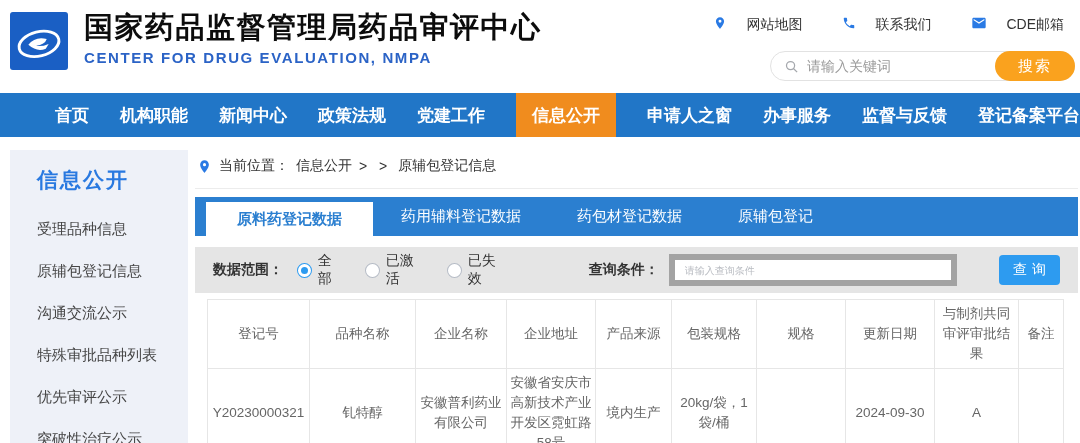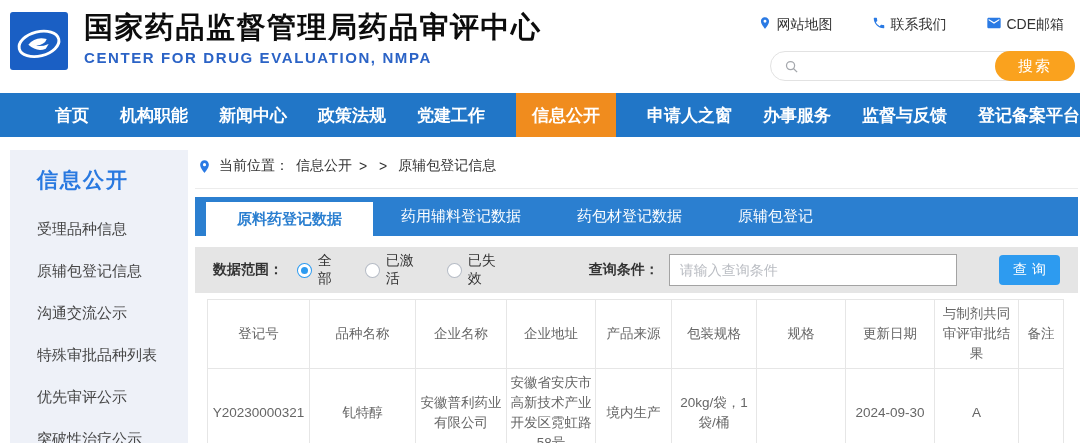--- a/index.html
+++ b/index.html
@@ -7,21 +7,21 @@
     font-family:"Liberation Sans","DejaVu Sans",sans-serif; }
   .stage { position:relative; width:1080px; height:316px; background:#fff;padding-left:47px; }
 
   
   .header { position:absolute; top:0; left:0; width:1080px; height:93px; background:#fff; }
   .logo { position:absolute; left:10px; top:12px; width:58px; height:58px; }
   .title-block { position:absolute; left:84px; top:9px; }
   .site-title { font-size:29px; font-weight:bold; color:#0c0c0c; letter-spacing:1.5px; line-height:36px; }
   .site-subtitle { font-size:15px; font-weight:bold; color:#2b63c6; letter-spacing:1.6px; margin-top:4px; }
   .quick-links { position:absolute; right:16px; top:15px; display:flex; gap:40px; align-items:center; }
-  .quick-link { display:flex; align-items:center; gap:4px; font-size:14px; color:#333; cursor:pointer; }
+  .quick-link { display:flex; align-items:center; gap:19px; font-size:14px; color:#333; cursor:pointer; }
   .search-row { position:absolute; left:770px; top:51px; width:305px; height:30px;
     border:1px solid #e2e2e2; border-radius:16px; background:#fff; display:flex; align-items:center; }
   .search-row .mag { margin-left:13px; display:flex; }
   .search-input { border:none; outline:none; flex:1; font-size:14px; color:#333; margin-left:8px; background:transparent; }
   .search-input::placeholder { color:#9b9b9b; }
   .search-btn { position:absolute; right:-1px; top:-1px; height:30px; width:80px; border:none;
     background:#faa21e; color:#fff; font-size:15px; border-radius:16px; cursor:pointer; letter-spacing:2px; }
 
   
   .navbar { position:absolute; top:93px; left:0; width:1080px; height:44px; background:#2176c7;
@@ -47,22 +47,22 @@
   .tab.active { background:#fff; color:#2b7fd0; font-weight:bold; margin:5px 0 0 11px; width:167px; justify-content:center; padding:0; }
 
   .filterbar { margin-top:11px; height:46px; background:#e5e5e5; display:flex; align-items:center; padding:0 18px; position:relative; }
   .filter-label { font-size:14px; font-weight:bold; color:#333; white-space:nowrap; }
   .radio-group { display:flex; align-items:center; gap:20px; margin-left:14px; }
   .radio-option { display:flex; align-items:center; gap:6px; font-size:14px; color:#333; cursor:pointer; }
   .radio { width:15px; height:15px; border-radius:50%; border:1px solid #b6bcc6; background:#fff; position:relative; display:inline-block; }
   .radio.checked { border-color:#2d9bf0; }
   .radio.checked::after { content:''; position:absolute; left:3px; top:3px; width:7px; height:7px; border-radius:50%; background:#2d9bf0; }
   .query-label { margin-left:80px; }
-  .query-input { margin-left:10px; width:292px; height:32px; border:1px solid #a3a3a3; background:#fff;
-    font-size:14px; color:#333; padding:0 10px; outline:none; }
+  .query-input { margin-left:10px; width:292px; height:32px; border:6px solid #a3a3a3; background:#fff;
+    font-size:10px; color:#333; padding:0 10px; outline:none; }
   .query-input::placeholder { color:#b9bcc2; }
   .query-btn { margin-left:42px; width:62px; height:30px; background:#2d9bf0; color:#fff; border:none;
     border-radius:4px; font-size:14px; letter-spacing:5px; padding-left:5px; cursor:pointer; }
 
   .data-table { margin:6px 0 0 12px; width:856px; border-collapse:collapse; table-layout:fixed; background:#fff; }
   .data-table th, .data-table td { border:1px solid #e6e6e6; text-align:center; vertical-align:middle;
     font-size:13.5px; color:#666; font-weight:normal; padding:4px 3px; line-height:20px; word-break:break-all; }
   .data-table th { height:62px; }
   .data-table td { height:82px; }
 </style>
@@ -102,20 +102,21 @@
             </svg></span>
           <span>CDE邮箱</span>
         </div>
       </div>
     <div class="search-row">
       <span class="mag">
         <svg viewBox="0 0 24 24" width="15" height="15">
             <path fill="none" stroke="#a5a8ad" stroke-width="2" d="M10.5 4a6.5 6.5 0 1 1 0 13 6.5 6.5 0 0 1 0-13zM15.5 15.5L21 21"></path>
           </svg>
       </span>
+      <input class="search-input" placeholder="请输入关键词" style="">
       <button class="search-btn">搜索</button>
     </div>
   </div>
 
   <nav class="navbar">
       <div class="nav-item">首页</div>
       <span class="nav-sep"></span>
       <div class="nav-item">机构职能</div>
       <span class="nav-sep"></span>
       <div class="nav-item">新闻中心</div>

